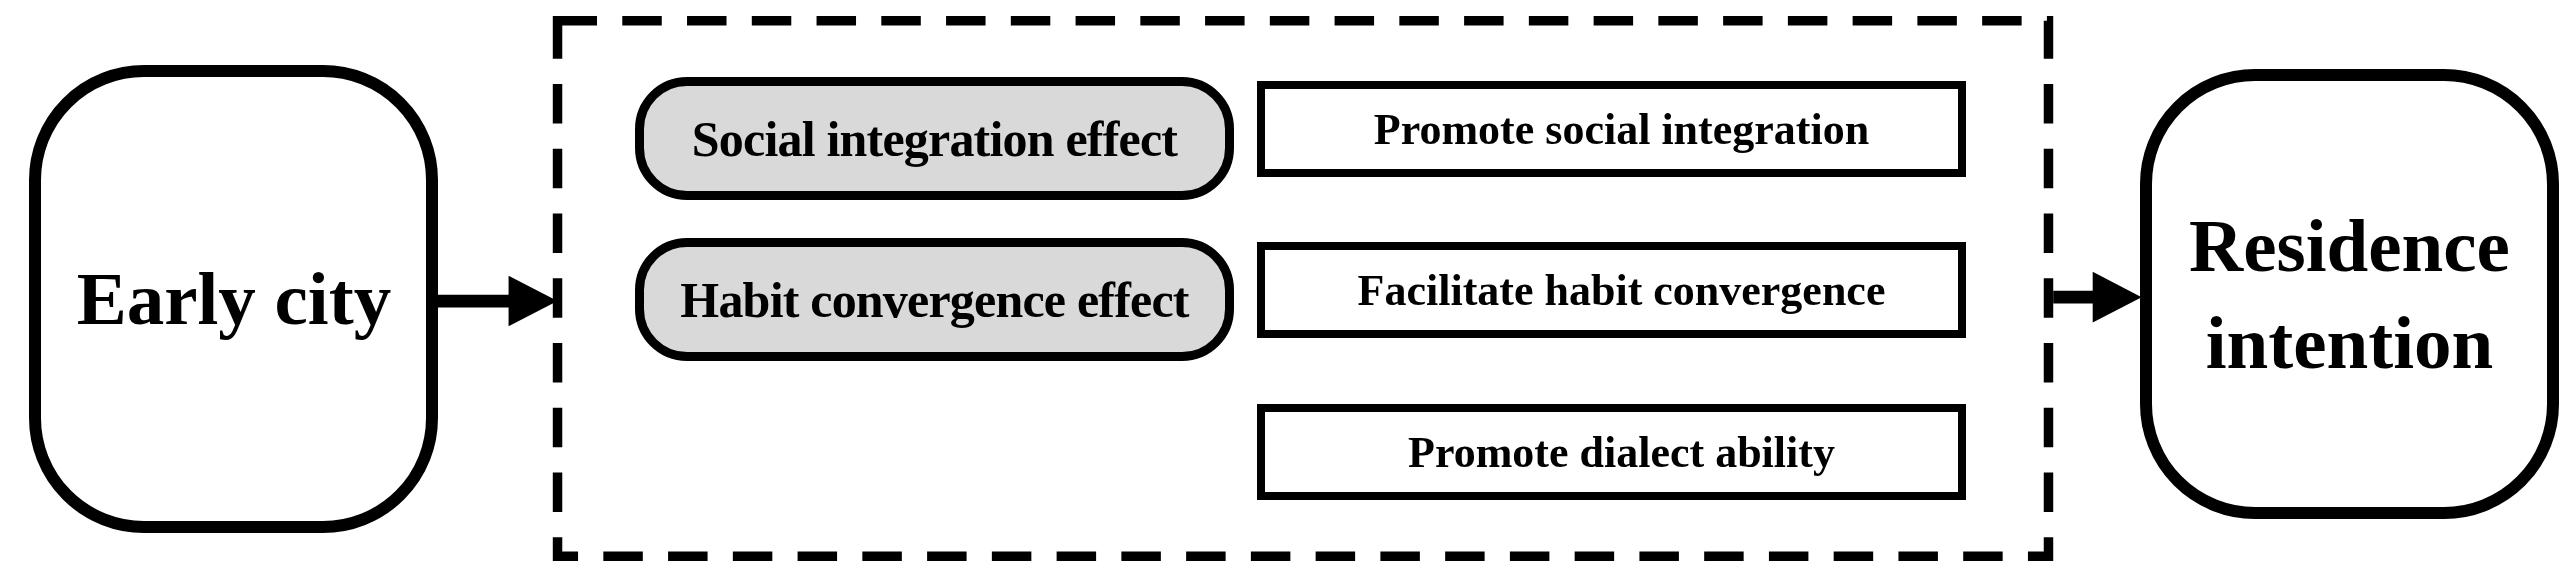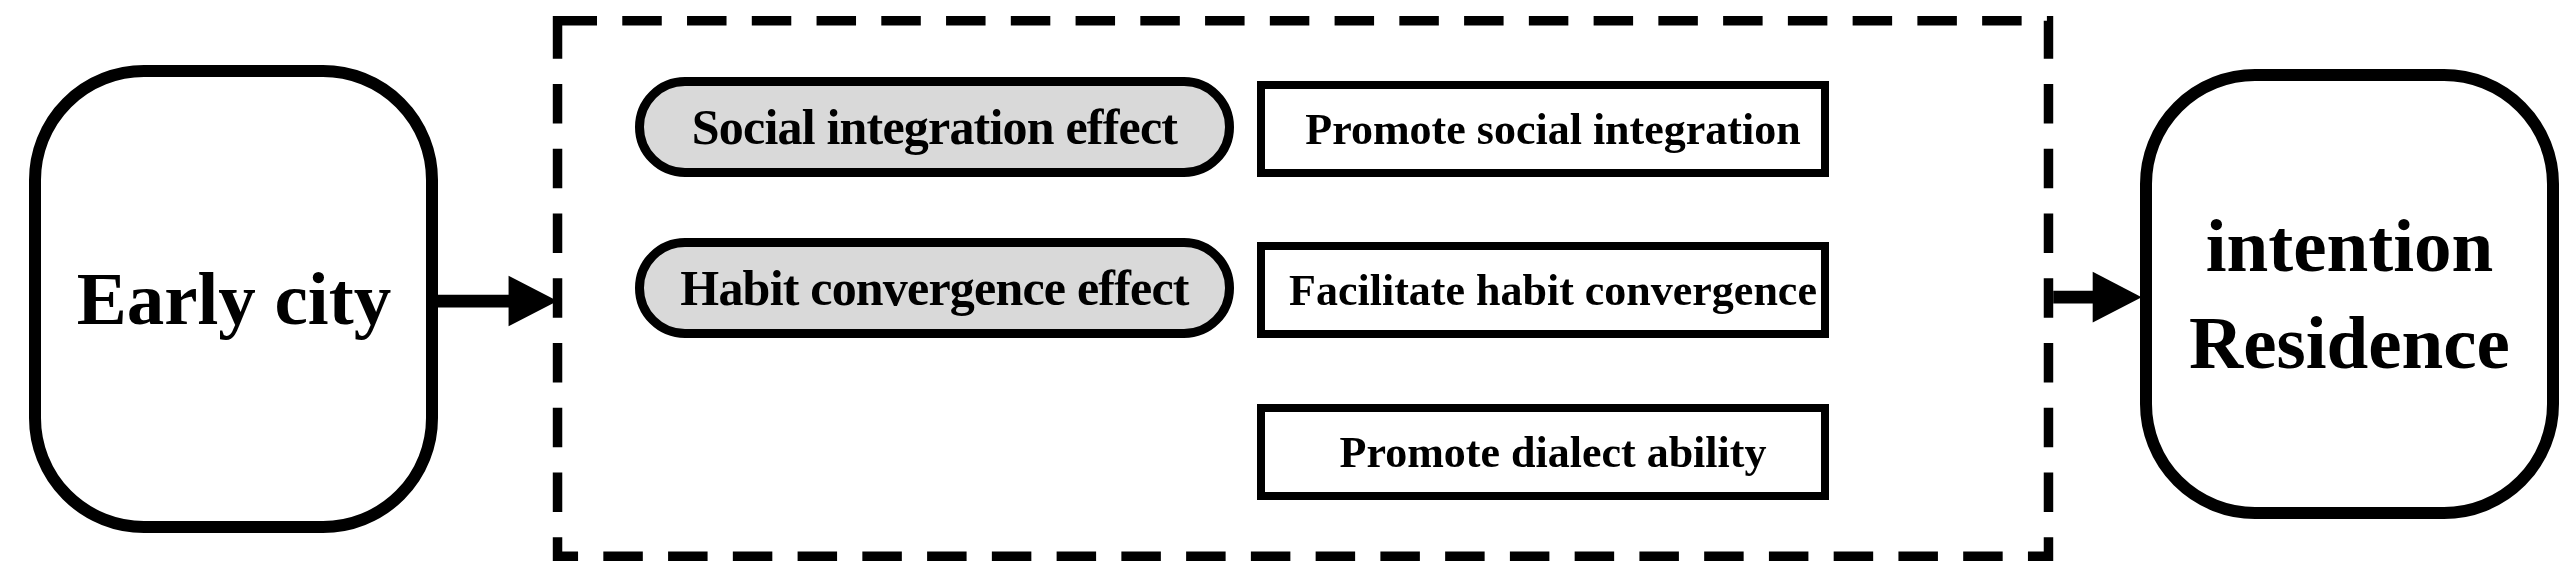--- a/index.html
+++ b/index.html
@@ -51,37 +51,37 @@
     font-size: 75px;
     line-height: 1.3;
   }
   .node-left  { left: 17.4px;   top: 65px; width: 409px; height: 468px; margin-left: 12px; }
   .node-right { left: 2140px; top: 69px; width: 419px; height: 450px; }
   .pill {
     position: absolute;
     box-sizing: border-box;
     left: 635px;
     width: 599px;
-    height: 100px;
+    height: 123px;
     border: 9.5px solid var(--line, #000000);
     border-radius: 52px;
     background: var(--pill-fill, #d9d9d9);
     display: flex;
     align-items: center;
     justify-content: center;
     text-align: center;
     font-weight: bold;
     font-size: 50px;
     letter-spacing: -0.8px;
   }
   .mech {
     position: absolute;
     box-sizing: border-box;
     left: 1257px;
-    width: 572px;
+    width: 709px;
     height: 96px;
     border: 8px solid var(--line, #000000);
     background: var(--box-fill, #ffffff);
     display: flex;
     align-items: center;
     justify-content: center;
     text-align: center;
     font-weight: bold;
     font-size: 44px;
     padding-left: 20px;
@@ -126,18 +126,18 @@
   </div>
   <div class="mech row2">
     <span>Facilitate habit convergence</span>
   </div>
 
   <div class="mech row3">
     <span>Promote dialect ability</span>
   </div>
 
   <div class="node node-right">
+    <span>Residence</span>
     <span>intention</span>
-    <span>Residence</span>
   </div>
 
 </div>
 
 
 </body></html>

